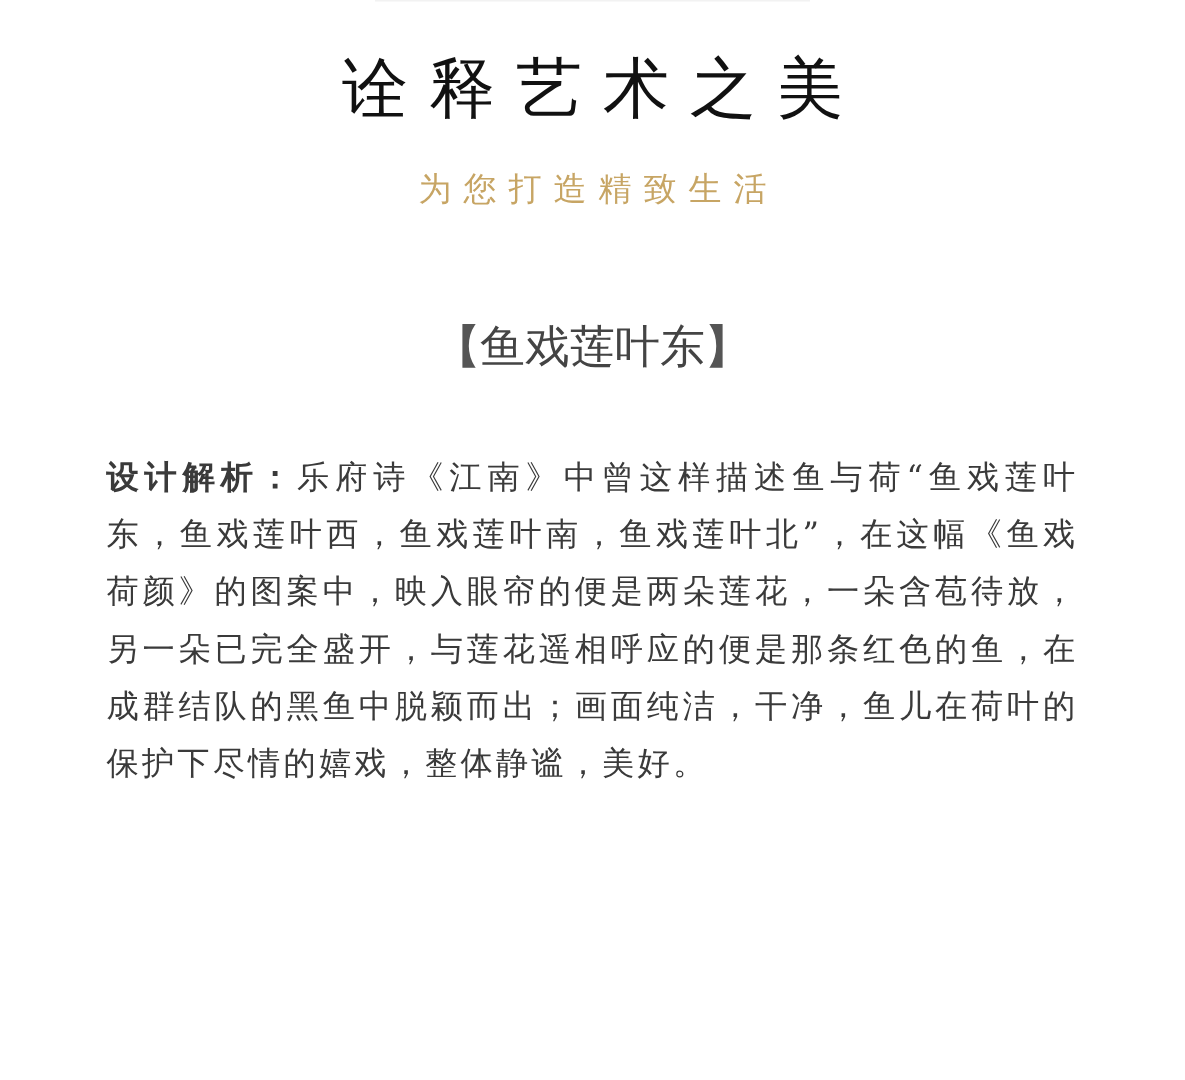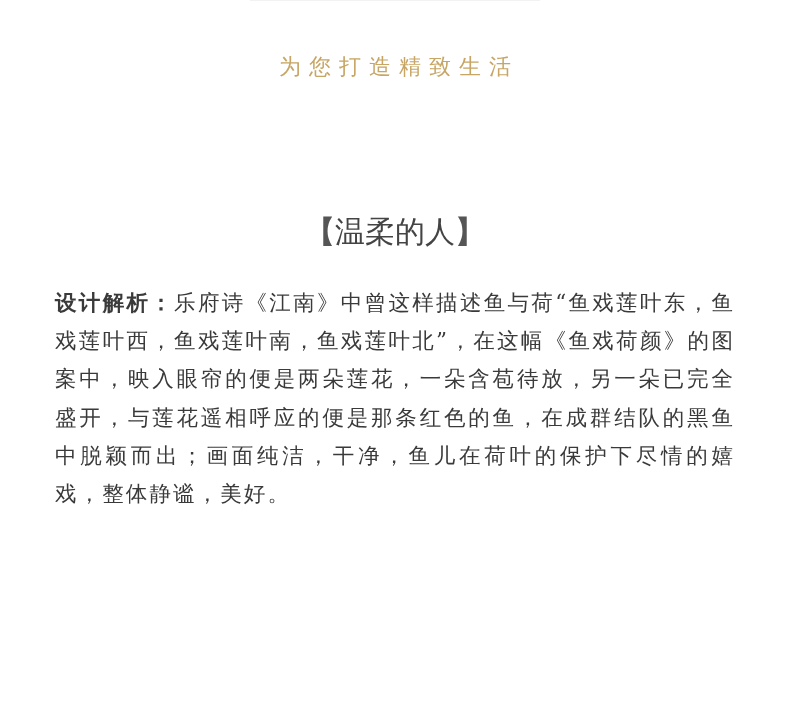--- a/index.html
+++ b/index.html
@@ -57,21 +57,21 @@
       left: 55px;
       top: 284px;
       width: 680px;
       font-size: 21.5px;
       line-height: 38.2px;
       color: #3a3a3a;
       letter-spacing: 2.1px;
       text-align: justify;
     }
     .content p {
-      margin: 0;
+      margin: 16px;
     }
     .label {
       font-weight: bold;
       color: #3a3a3a;
       font-family: "DejaVu Sans", "Liberation Sans", sans-serif;
     }
     .indent {
       text-indent: 2.2em;
     }
     .top-rule {
@@ -82,24 +82,25 @@
       height: 1px;
       background: #f2f2f2;
     }
   </style>
 </head>
 <body>
 
 <div class="top-rule"></div>
 
 <div class="header">
+  <h1 class="main-title">诠释艺术之美</h1>
   <div class="subtitle">为您打造精致生活</div>
 </div>
 
 <div class="section-title">
-  <span class="bracket">【</span><span>温柔的人</span><span class="bracket">】</span>
+  <span class="bracket">【</span><span>鱼戏莲叶东</span><span class="bracket">】</span>
 </div>
 
 <div class="content">
   <p>
     <span class="label">设计解析：</span><span>乐府诗《江南》中曾这样描述鱼与荷“鱼戏莲叶东，鱼戏莲叶西，鱼戏莲叶南，鱼戏莲叶北”，在这幅《鱼戏荷颜》的图案中，映入眼帘的便是两朵莲花，一朵含苞待放，另一朵已完全盛开，与莲花遥相呼应的便是那条红色的鱼，在成群结队的黑鱼中脱颖而出；画面纯洁，干净，鱼儿在荷叶的保护下尽情的嬉戏，整体静谧，美好。</span>
   </p>
 </div>
 
 </body></html>

